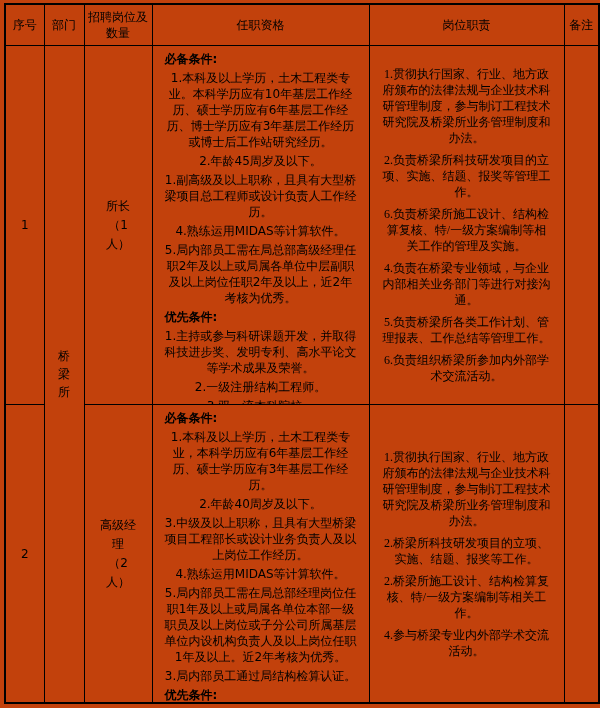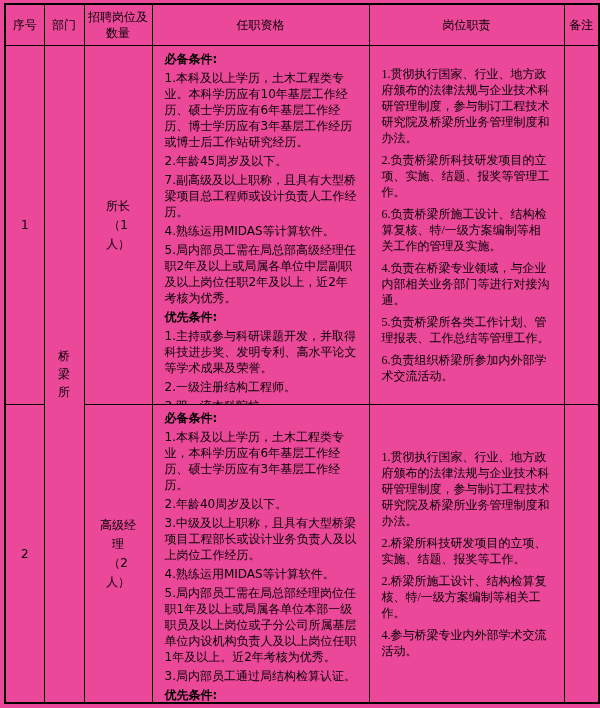--- a/index.html
+++ b/index.html
@@ -5,21 +5,21 @@
   html, body {
     margin: 0;
     padding: 0;
     background: #ffffff;
     font-family: "DejaVu Sans", sans-serif;
     color: #000000;
   }
   .page {
     width: 600px;
     height: 708px;
-    background: #ec4899;
+    background: #c2410c;
     box-sizing: border-box;
     padding: 3px 0 0 4px;
     overflow: hidden;
   }
   table.rec {
     border-collapse: collapse;
     table-layout: fixed;
     width: 594px;
     border: 2px solid #000000;
   }
@@ -60,21 +60,21 @@
   .topalign { display: block; }
   .vmid {
     display: flex;
     flex-direction: column;
     justify-content: center;
     font-family: Liberation Serif, serif;
   }
   p.item {
     margin: 3px 0;
     line-height: 16px;
-    text-align: left;
+    text-align: center;
     word-break: break-all;
   }
   p.label { font-weight: bold; margin: 3px 0 2px 0; line-height: 16px; }
   .pos-line { line-height: 19px; }
 </style>
 </head>
 <body>
 
 <div class="page">
   <table class="rec">
@@ -120,21 +120,21 @@
           <div class="clip center">
             <div class="pos-line">所长</div>
             <div class="pos-line">（1人）</div>
           </div>
         </td>
         <td>
           <div class="clip topalign">
             <p class="label">必备条件:</p>
             <p class="item">1.本科及以上学历，土木工程类专业。本科学历应有10年基层工作经历、硕士学历应有6年基层工作经历、博士学历应有3年基层工作经历或博士后工作站研究经历。</p>
             <p class="item">2.年龄45周岁及以下。</p>
-            <p class="item">7.副高级及以上职称，且具有大型桥梁项目总工程师或设计负责人工作经历。</p>
+            <p class="item">1.副高级及以上职称，且具有大型桥梁项目总工程师或设计负责人工作经历。</p>
             <p class="item">4.熟练运用MIDAS等计算软件。</p>
             <p class="item">5.局内部员工需在局总部高级经理任职2年及以上或局属各单位中层副职及以上岗位任职2年及以上，近2年考核为优秀。</p>
             <p class="label">优先条件:</p>
             <p class="item">1.主持或参与科研课题开发，并取得科技进步奖、发明专利、高水平论文等学术成果及荣誉。</p>
             <p class="item">2.一级注册结构工程师。</p>
             <p class="item">3.双一流本科院校。</p>
           </div>
         </td>
         <td>
           <div class="clip vmid">

